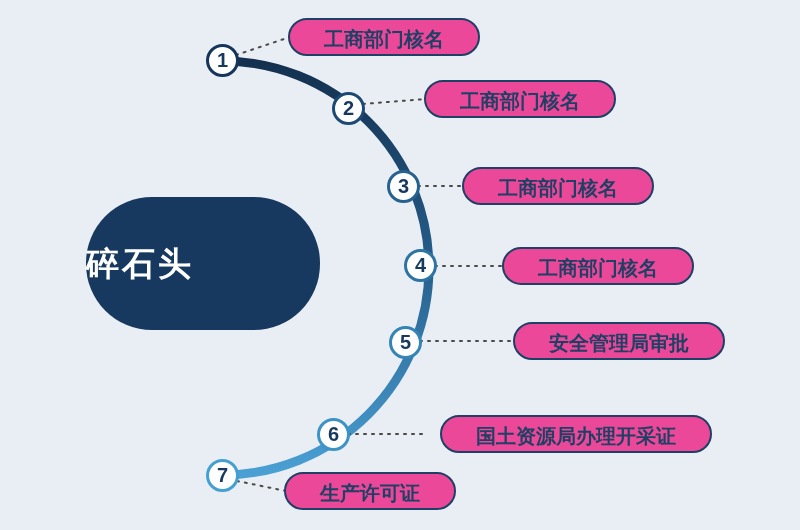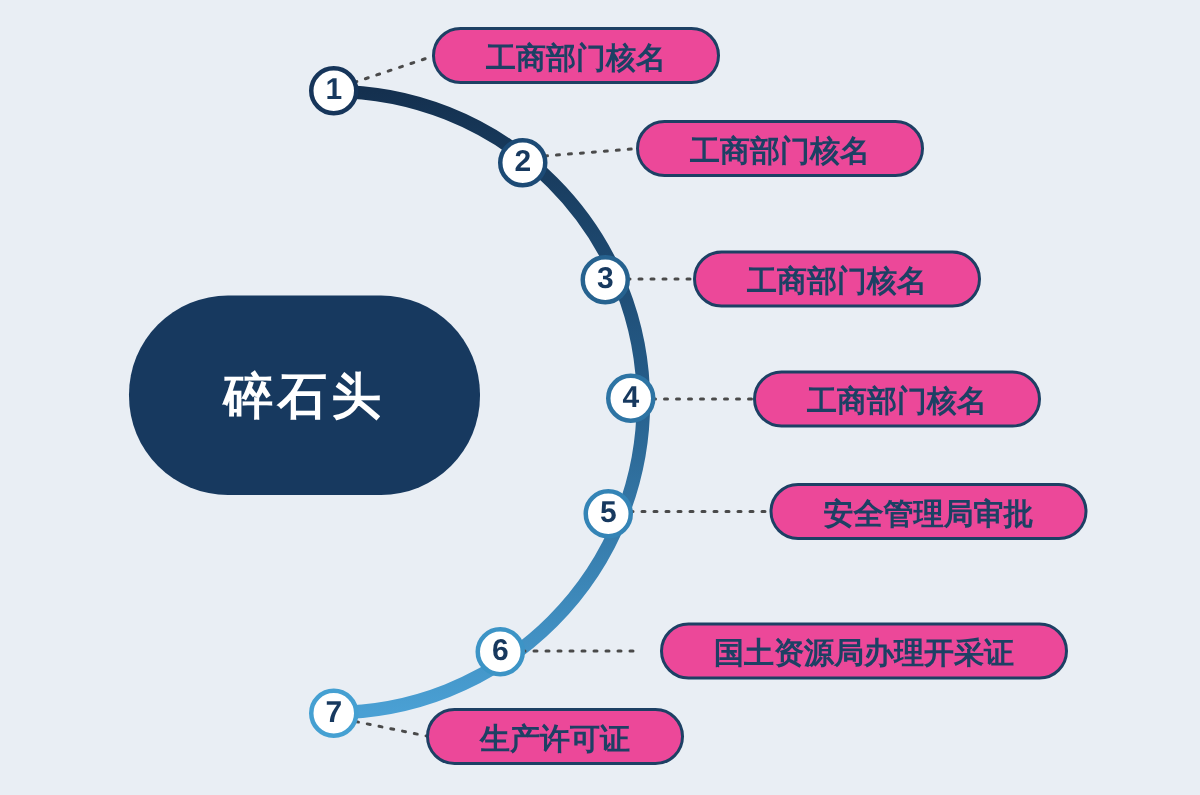--- a/index.html
+++ b/index.html
@@ -8,21 +8,21 @@
     background:#e9eef4;
     font-family:"Liberation Sans","DejaVu Sans",sans-serif;
   }
   .canvas{position:relative;width:800px;height:530px;}
   .arc-layer{position:absolute;left:0;top:0;width:800px;height:530px;}
 
   
   .badge{
     position:absolute;left:86px;top:197px;width:234px;height:133px;
     background:#17395f;border-radius:66px;color:#ffffff;
-    display:flex;flex-direction:column;align-items:center;justify-content:center;
+    display:flex;flex-direction:column;align-items:flex-start;justify-content:center;
     gap:4px;
   }
   .badge .t{font-size:33px;font-weight:bold;letter-spacing:3px;line-height:1.2;}
 
   
   .node{
     position:absolute;width:33px;height:33px;border-radius:50%;
     background:#ffffff;box-sizing:border-box;border:3px solid #2a6492;
     display:flex;align-items:center;justify-content:center;
     font-weight:bold;font-size:20px;color:#17395f;

